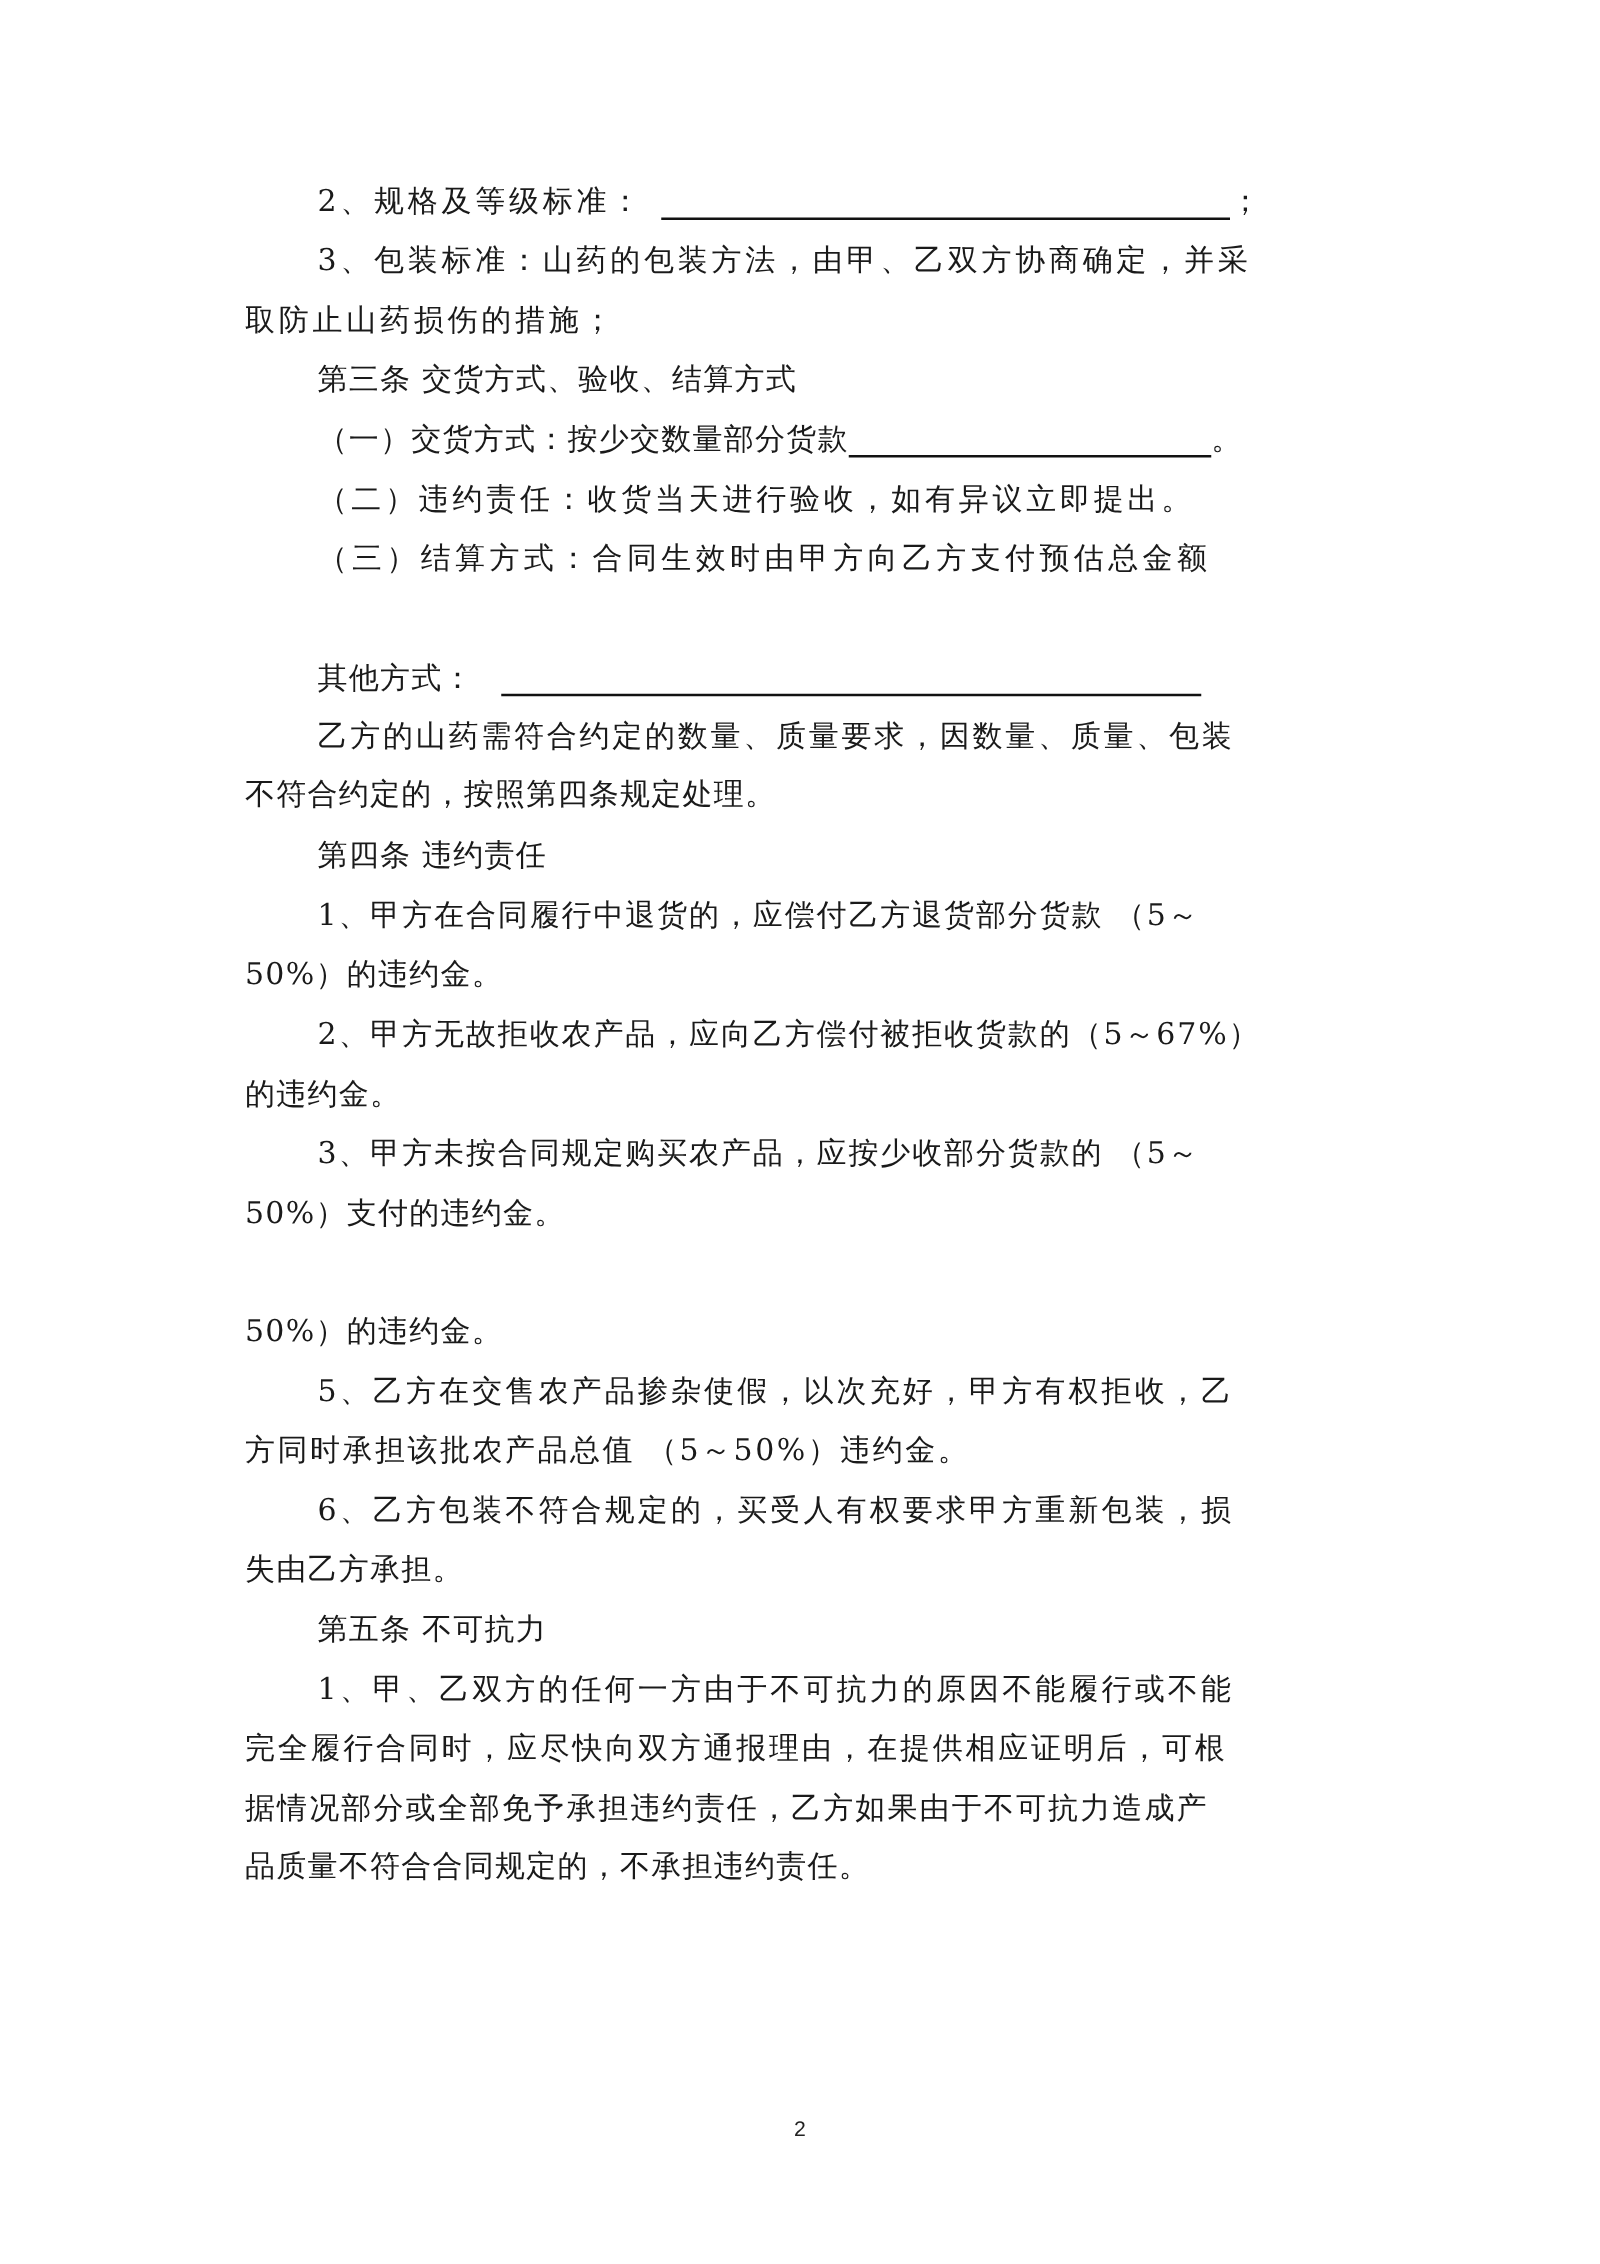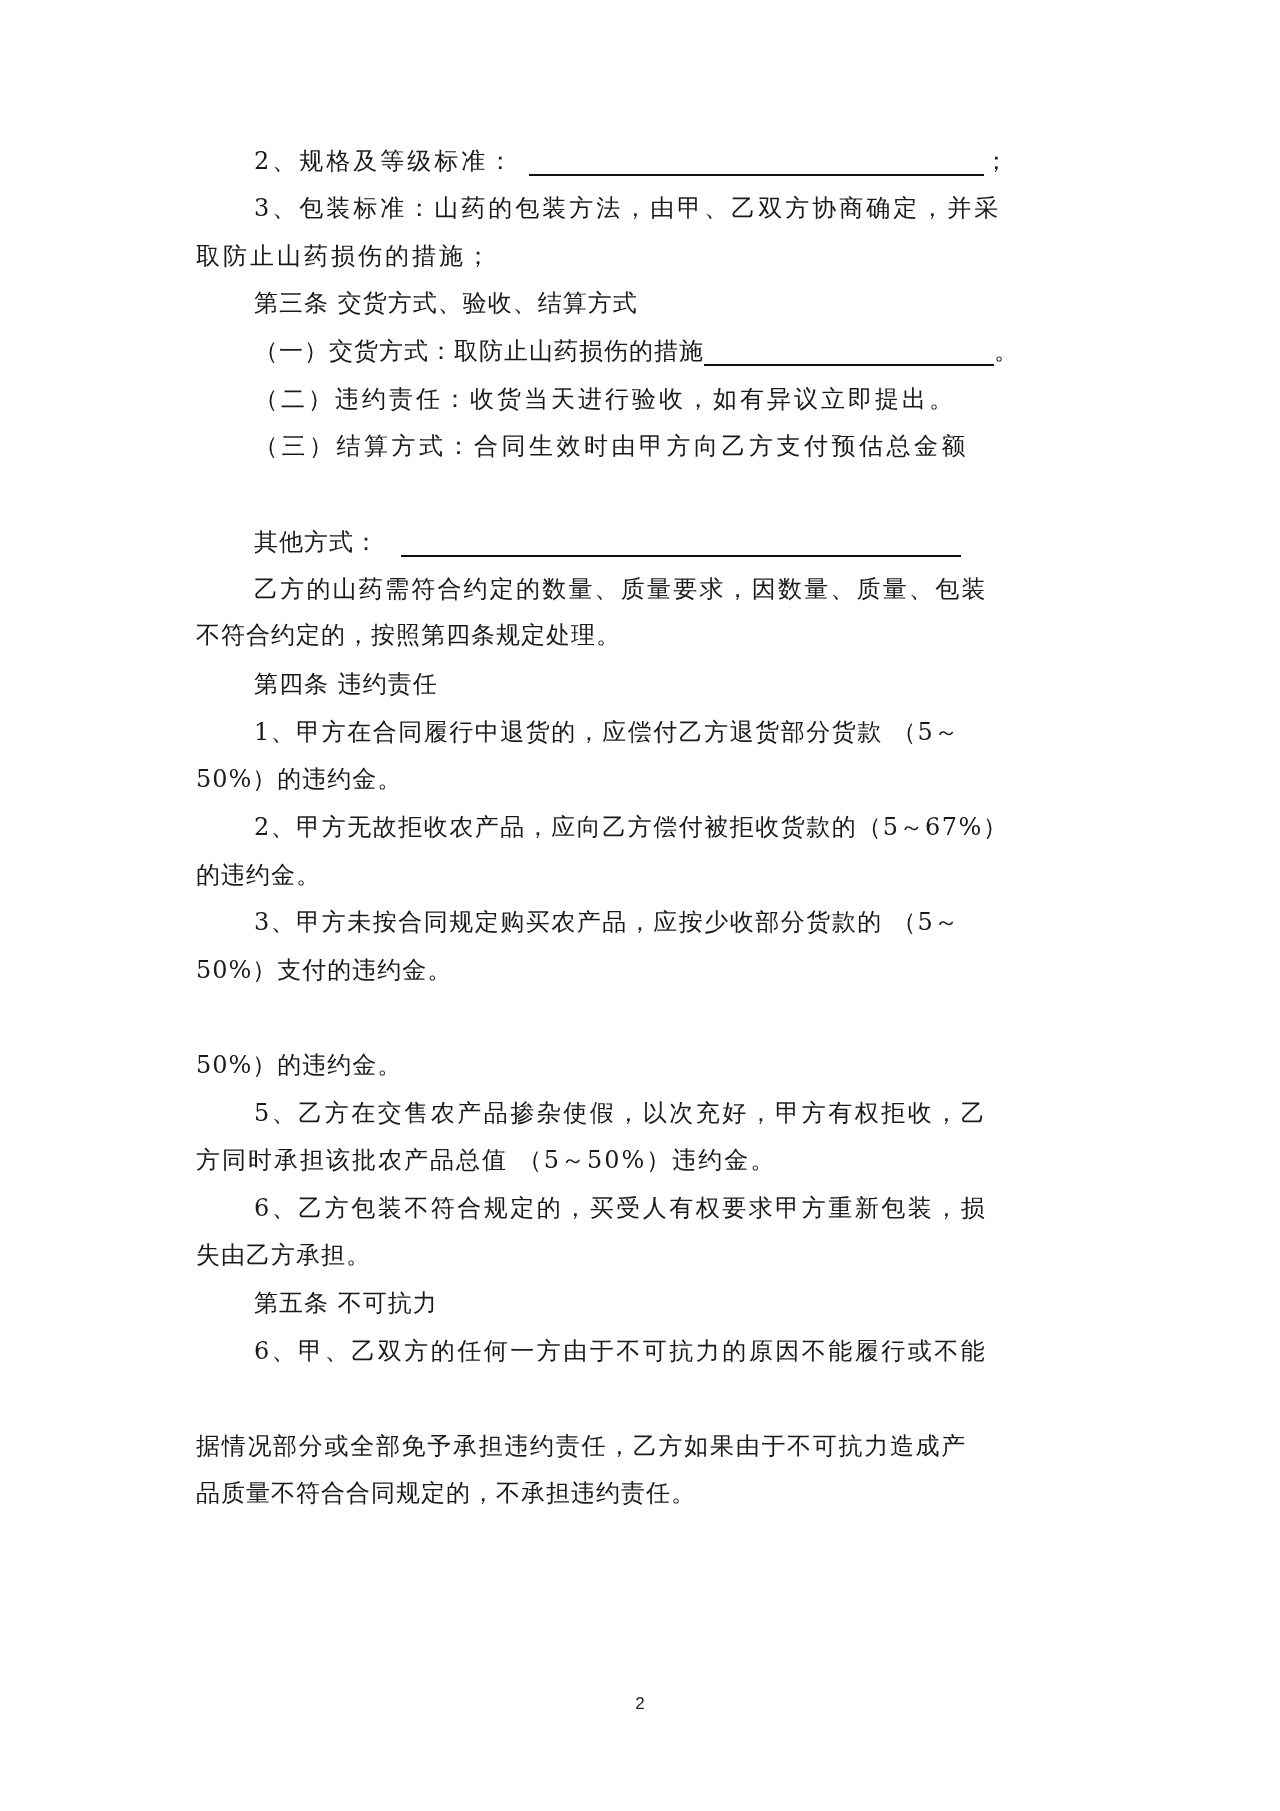--- a/index.html
+++ b/index.html
@@ -17,21 +17,21 @@
 <body>
 
 <div class="page">
   <div class="line ind" style="top:146px">
     <span>2、规格及等级标准：</span><span class="ul" style="width:455px;margin-left:14px"></span><span>；</span>
   </div>
   <div class="line ind" style="top:193px">3、包装标准：山药的包装方法，由甲、乙双方协商确定，并采</div>
   <div class="line ind" style="top:288px;letter-spacing:1px">第三条  交货方式、验收、结算方式</div>
   <div class="line" style="top:241px">取防止山药损伤的措施；</div>
   <div class="line ind" style="top:336px;letter-spacing:1px">
-    <span>（一）交货方式：取防止山药损伤的措施</span><span class="ul" style="width:290px"></span><span>。</span>
+    <span>（一）交货方式：按少交数量部分货款</span><span class="ul" style="width:290px"></span><span>。</span>
   </div>
   <div class="line ind" style="top:384px">（二）违约责任：收货当天进行验收，如有异议立即提出。</div>
   <div class="line ind" style="top:431px;letter-spacing:3.5px">（三）结算方式：合同生效时由甲方向乙方支付预估总金额</div>
   <div class="line ind" style="top:527px;letter-spacing:1px">
     <span>其他方式：</span><span class="ul" style="width:560px;margin-left:22px"></span>
   </div>
   <div class="line ind" style="top:574px;letter-spacing:2.2px">乙方的山药需符合约定的数量、质量要求，因数量、质量、包装</div>
   <div class="line" style="top:620px;letter-spacing:1px">不符合约定的，按照第四条规定处理。</div>
   <div class="line ind" style="top:669px;letter-spacing:1px">第四条  违约责任</div>
   <div class="line ind" style="top:717px;letter-spacing:1.5px">1、甲方在合同履行中退货的，应偿付乙方退货部分货款  （5～</div>
@@ -39,18 +39,19 @@
   <div class="line ind" style="top:812px;letter-spacing:1.5px">2、甲方无故拒收农产品，应向乙方偿付被拒收货款的（5～67%）</div>
   <div class="line" style="top:860px;letter-spacing:1px">的违约金。</div>
   <div class="line ind" style="top:907px;letter-spacing:1.5px">3、甲方未按合同规定购买农产品，应按少收部分货款的  （5～</div>
   <div class="line" style="top:955px;letter-spacing:1px">50%）支付的违约金。</div>
   <div class="line" style="top:1050px;letter-spacing:1px">50%）的违约金。</div>
   <div class="line ind" style="top:1098px;letter-spacing:2.5px">5、乙方在交售农产品掺杂使假，以次充好，甲方有权拒收，乙</div>
   <div class="line" style="top:1145px;letter-spacing:2px">方同时承担该批农产品总值  （5～50%）违约金。</div>
   <div class="line ind" style="top:1193px;letter-spacing:2.5px">6、乙方包装不符合规定的，买受人有权要求甲方重新包装，损</div>
   <div class="line" style="top:1240px;letter-spacing:1px">失由乙方承担。</div>
   <div class="line ind" style="top:1288px;letter-spacing:1px">第五条  不可抗力</div>
-  <div class="line ind" style="top:1336px;letter-spacing:2.5px">6、甲、乙双方的任何一方由于不可抗力的原因不能履行或不能</div>
+  <div class="line ind" style="top:1336px;letter-spacing:2.5px">1、甲、乙双方的任何一方由于不可抗力的原因不能履行或不能</div>
+  <div class="line" style="top:1383px;letter-spacing:2.2px">完全履行合同时，应尽快向双方通报理由，在提供相应证明后，可根</div>
   <div class="line" style="top:1431px;letter-spacing:1.7px">据情况部分或全部免予承担违约责任，乙方如果由于不可抗力造成产</div>
   <div class="line" style="top:1478px;letter-spacing:1px">品质量不符合合同规定的，不承担违约责任。</div>
 
   <div class="pagenum">2</div>
 </div>
 
 </body></html>

